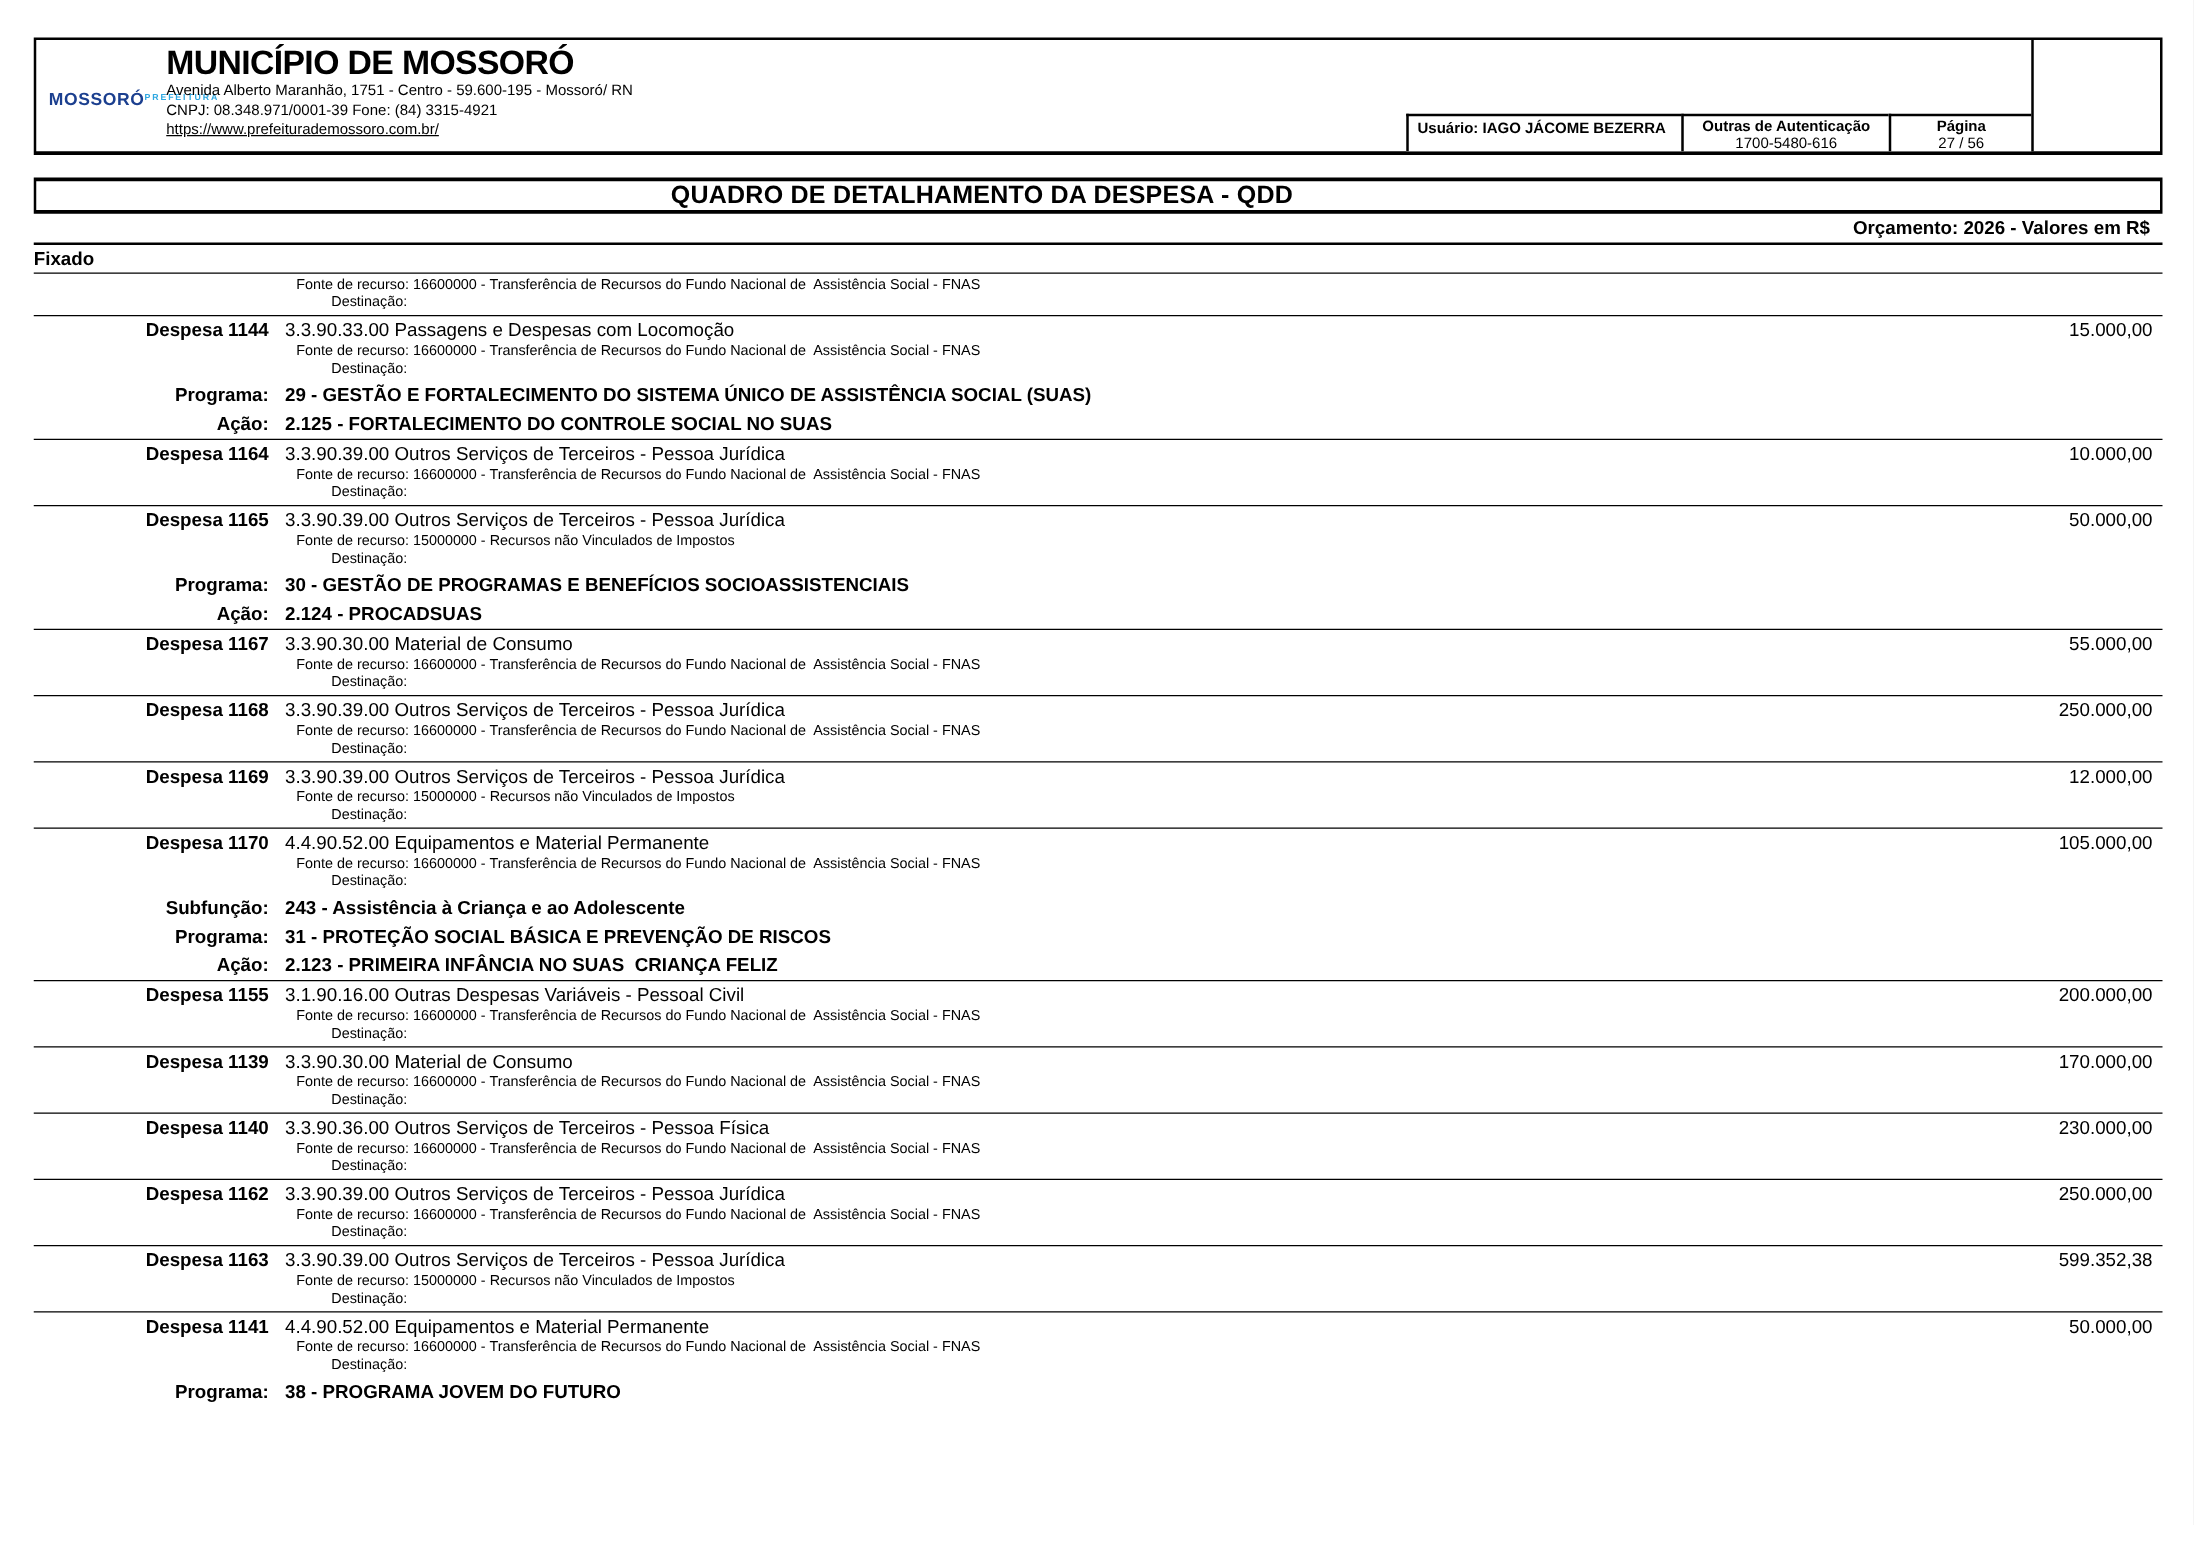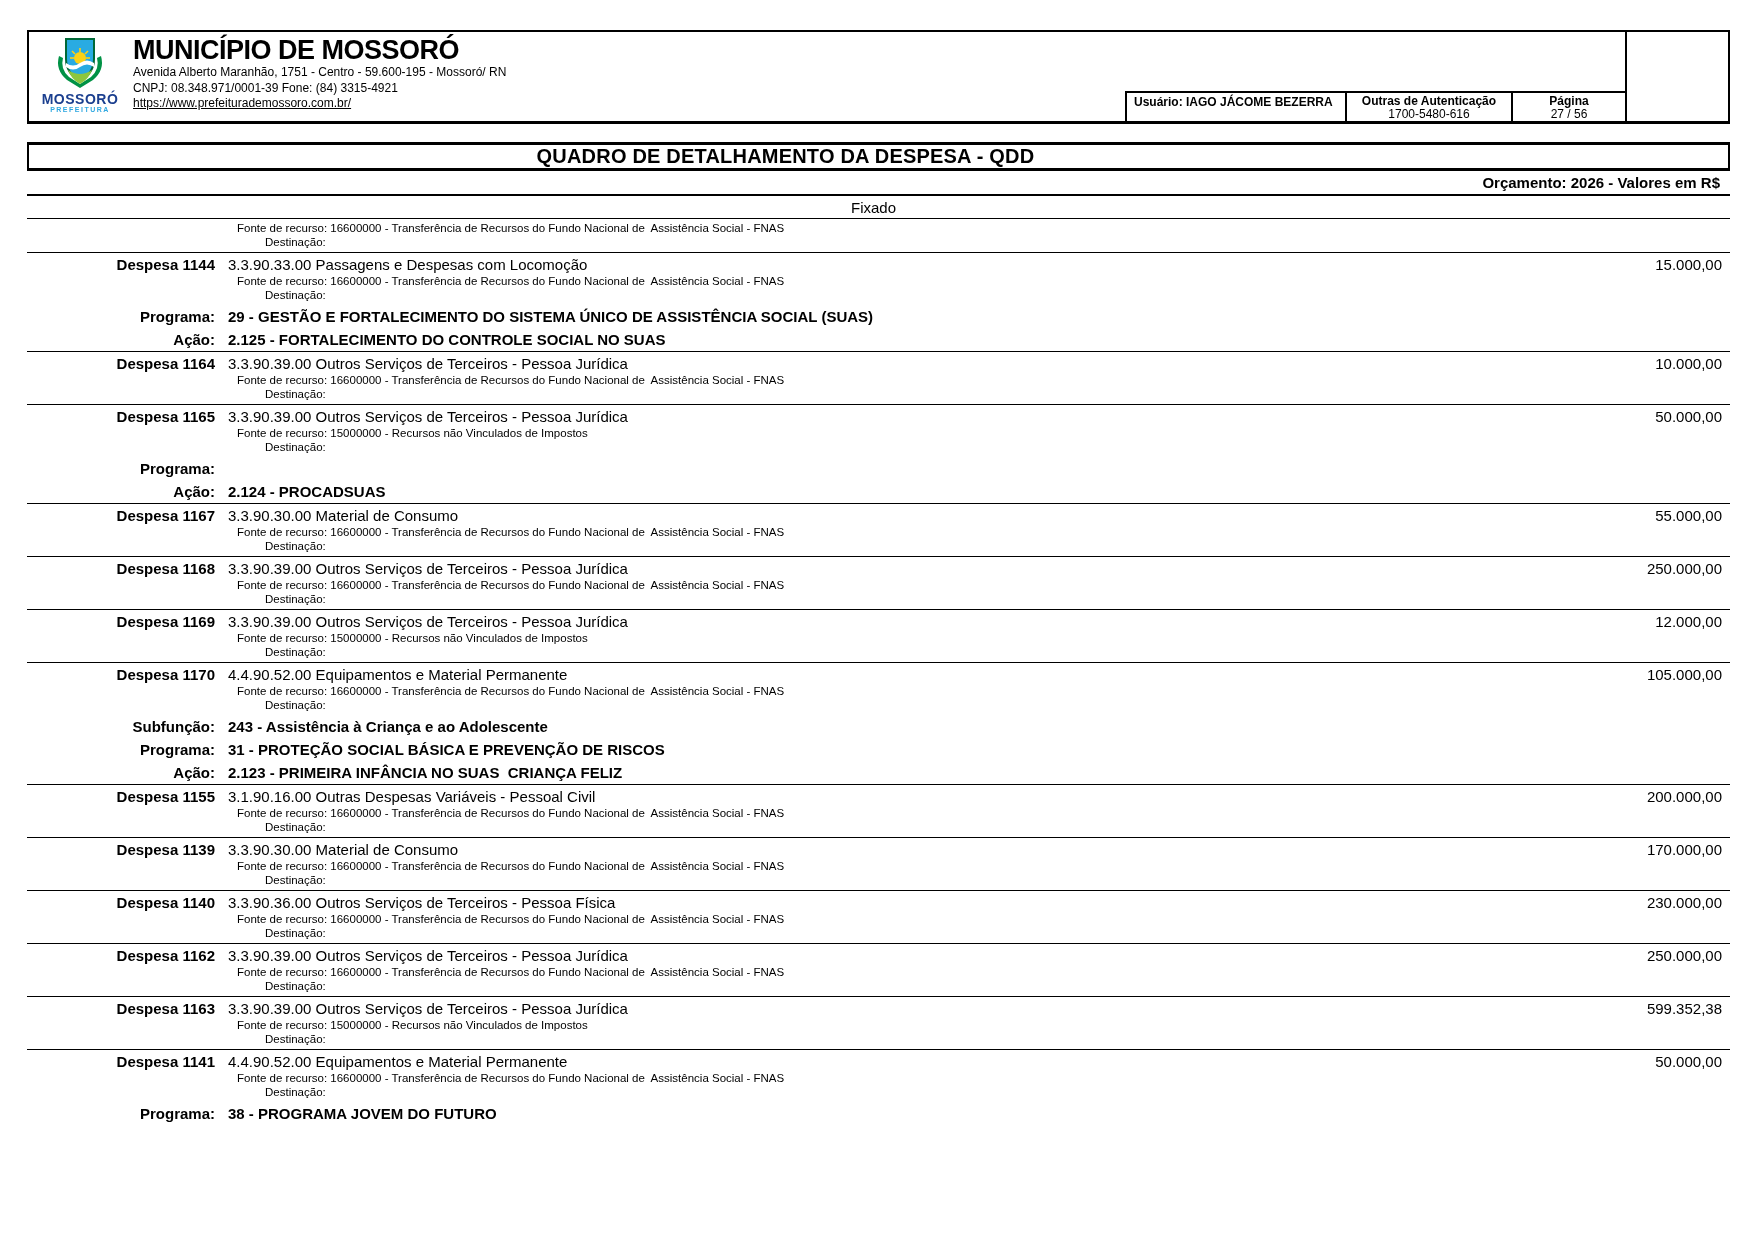--- a/index.html
+++ b/index.html
@@ -3,42 +3,42 @@
 <meta charset="utf-8">
 <style>
   * { margin:0; padding:0; box-sizing:border-box; }
   html,body { background:#e8e8e8; }
   body { font-family:"Liberation Sans", sans-serif; color:#000; }
   .page { width:1755px; height:1240px; background:#fff; position:relative; overflow:hidden; }
   .content { position:absolute; left:27px; top:30px; width:1703px; }
 
   
   .hdr-box { position:relative; border:2px solid #000; border-bottom-width:3px; height:94px; display:flex; }
-  .logo-wrap { width:92px; padding:4px 0 0 10px; display:flex; flex-direction:column; align-items:center; }
+  .logo-wrap { width:92px; padding:4px 0 0 10px; display:flex; flex-direction:row; align-items:center; }
   .logo-city { font-size:14px; font-weight:bold; color:#1b3f8f; letter-spacing:.5px; line-height:13px; margin-top:1px; }
   .logo-sub  { font-size:7px; font-weight:bold; color:#2fa8e1; letter-spacing:1.5px; line-height:8px; }
   .org-wrap { padding:3px 0 0 12px; }
   .org-name { font-size:27px; font-weight:bold; letter-spacing:-.5px; line-height:30px; }
   .org-line { font-size:12px; line-height:15.5px; }
   .org-link { text-decoration:underline; color:#000; }
 
   .cell-user, .cell-auth, .cell-page { position:absolute; bottom:0; height:30px; border-top:2px solid #000; border-left:2px solid #000; background:#fff; font-size:12px; }
   .cell-user { right:383px; width:220px; display:flex; align-items:flex-end; padding:0 0 12px 7px; font-weight:bold; }
   .cell-auth { right:217px; width:166px; text-align:center; }
   .cell-page { right:103px; width:114px; text-align:center; }
   .cell-head { font-weight:bold; line-height:14px; padding-top:1px; }
   .cell-val  { line-height:13px; }
   .cell-right { position:absolute; top:0; right:0; bottom:0; width:103px; border-left:2px solid #000; }
 
   
   .title-box { margin-top:18px; border:2px solid #000; border-top-width:3px; border-bottom-width:3px; height:29px; display:flex; align-items:center; justify-content:center; padding-right:186px; }
   .title-box h1 { font-size:20px; font-weight:bold; letter-spacing:.2px; }
 
   .orc-row { border-bottom:2px solid #000; text-align:right; font-weight:bold; font-size:15px; padding:3px 10px 3px 0; }
-  .fix-row { text-align:center; font-weight:normal; font-size:15px; padding:3px 10px 2px 0; }
+  .fix-row { text-align:left; font-weight:bold; font-size:15px; padding:3px 10px 2px 0; }
 
   
   .rows {}
   .r-desp { border-top:1.5px solid #000; padding:2px 0 3px 0; }
   .r-main { display:flex; align-items:baseline; line-height:19px; }
   .r-label { width:188px; text-align:right; font-weight:bold; font-size:15px; flex:0 0 auto; }
   .r-desc { font-size:15px; padding-left:13px; flex:1 1 auto; }
   .r-value { font-size:15px; text-align:right; padding-right:8px; flex:0 0 auto; }
   .r-fonte { font-size:11.5px; line-height:14px; padding-left:210px; white-space:pre-wrap; }
   .r-dest  { font-size:11.5px; line-height:14px; padding-left:238px; }
@@ -137,20 +137,21 @@
       <div class="r-label">Despesa 1165</div>
       <div class="r-desc">3.3.90.39.00 Outros Serviços de Terceiros - Pessoa Jurídica</div>
       <div class="r-value">50.000,00</div>
     </div>
     <div class="r-fonte">Fonte de recurso: 15000000 - Recursos não Vinculados de Impostos</div>
     <div class="r-dest">Destinação:</div>
   </div>
 
   <div class="r-group">
     <div class="r-label">Programa:</div>
+    <div class="r-gtext">30 - GESTÃO DE PROGRAMAS E BENEFÍCIOS SOCIOASSISTENCIAIS</div>
   </div>
 
   <div class="r-group">
     <div class="r-label">Ação:</div>
     <div class="r-gtext">2.124 - PROCADSUAS</div>
   </div>
 
   <div class="r-desp">
     <div class="r-main">
       <div class="r-label">Despesa 1167</div>

